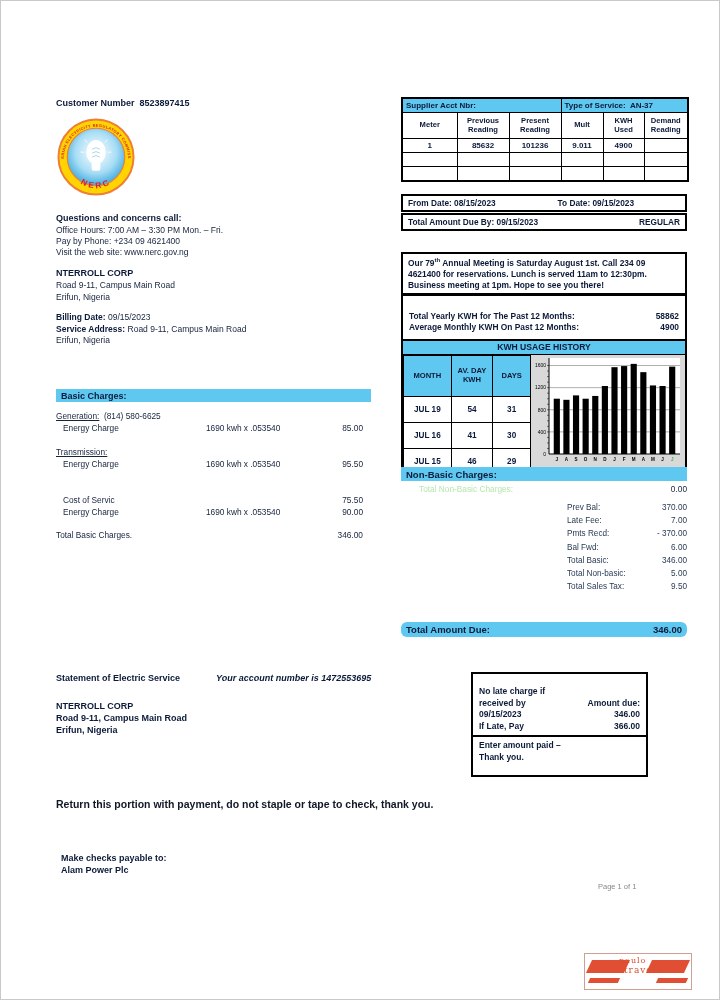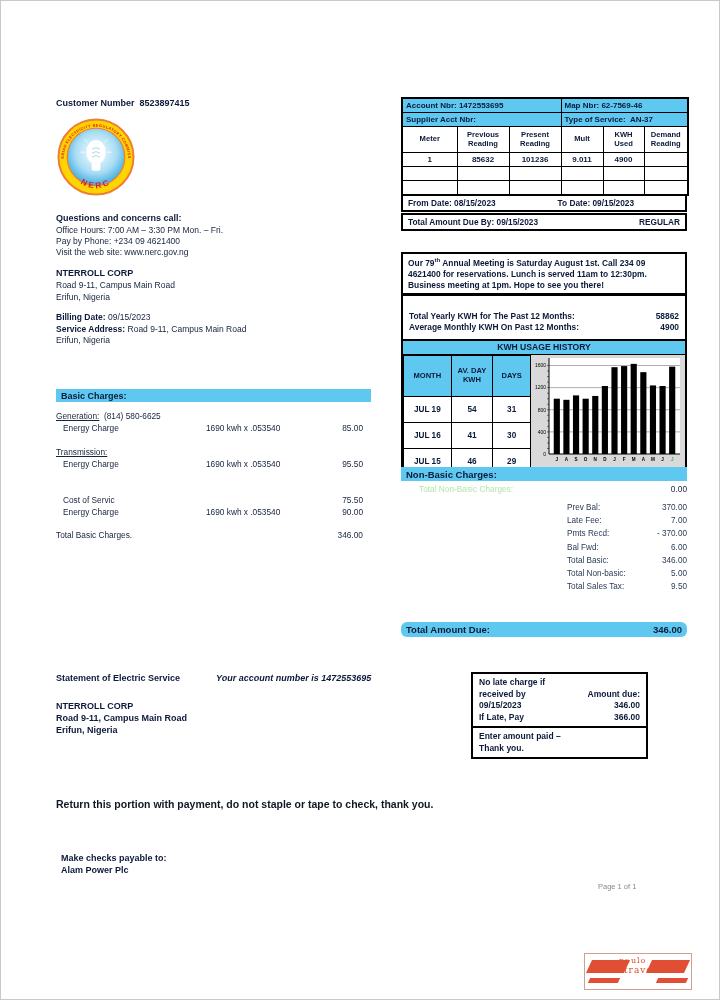--- a/index.html
+++ b/index.html
@@ -35,21 +35,21 @@
                height:13px;line-height:13px;border-bottom:1px solid #000;}
   .usage-body{display:flex;}
   .utable{border-collapse:collapse;width:128px;}
   .utable td{border:1px solid #000;text-align:center;color:#0c1a3a;}
   .utable .uh{background:#5EC8F0;font-weight:bold;font-size:7.6px;height:38px;line-height:1.15;vertical-align:middle;}
   .utable .ud{font-weight:bold;font-size:8.2px;height:23px;}
   
   .bal{position:absolute;left:566px;top:502px;width:120px;font-size:8.2px;color:#2a3b55;}
   .bal .row{display:flex;justify-content:space-between;height:13.2px;}
   
-  .stub{position:absolute;left:470px;top:671px;width:177px;border:2px solid #000;padding:3px 6px;
+  .stub{position:absolute;left:470px;top:671px;width:177px;border:2px solid #000;padding:12px 6px;
         box-sizing:border-box;font-size:8.5px;font-weight:bold;color:#0c1a3a;}
   .stub .srow{display:flex;justify-content:space-between;height:11.5px;}
   .stub .div{border-top:2px solid #000;margin:3px -6px 3px -6px;}
   
   .brand{position:absolute;left:583px;top:952px;width:108px;height:37px;border:1px solid #cfa08f;
          box-sizing:border-box;background:#fff;overflow:hidden;}
   .stripe{position:absolute;background:#e04f33;transform:skewX(-25deg);}
   .brand .txt{position:absolute;font-family:"DejaVu Serif",serif;color:#d9502f;letter-spacing:1px;}
   .greenline{position:absolute;left:400px;top:483px;width:286px;display:flex;justify-content:space-between;font-size:8.3px;}
 </style>
@@ -156,28 +156,20 @@
   <table class="acct">
     <colgroup>
         <col style="width:55px">
         <col style="width:52px">
         <col style="width:52px">
         <col style="width:42px">
         <col style="width:41px">
         <col style="width:44px">
       </colgroup>
     <tbody>
-        <tr>
-      <td class="hdr" colspan="3">
-        <span>Account Nbr:</span>
-        <span>1472553695</span></td>
-      <td class="hdr" colspan="3">
-        <span>Map Nbr:</span>
-        <span>62-7569-46</span></td>
-    </tr>
     <tr>
       <td class="hdr" colspan="3">Supplier Acct Nbr:</td>
       <td class="hdr" colspan="3">
         <span>Type of Service:</span>&nbsp;
         <span>AN-37</span></td>
     </tr>
     <tr style="height:26px;">
       <td class="mh">Meter</td>
       <td class="mh">Previous Reading</td>
       <td class="mh">Present Reading</td>

